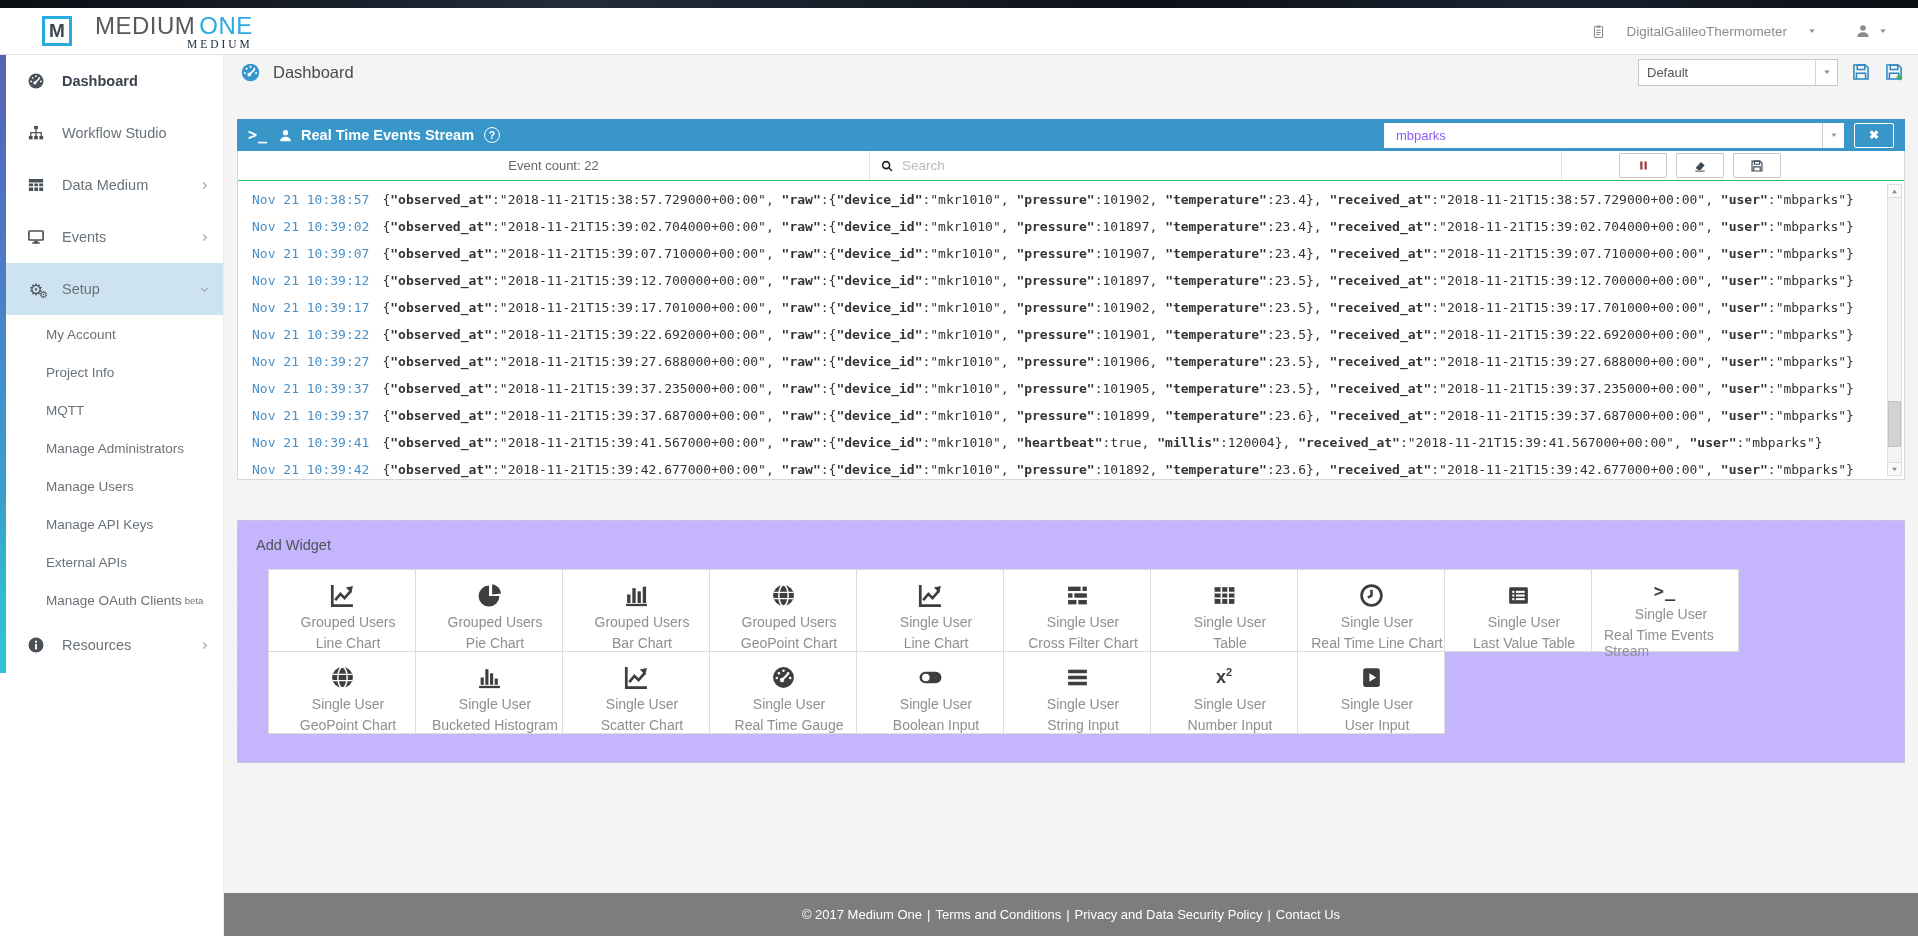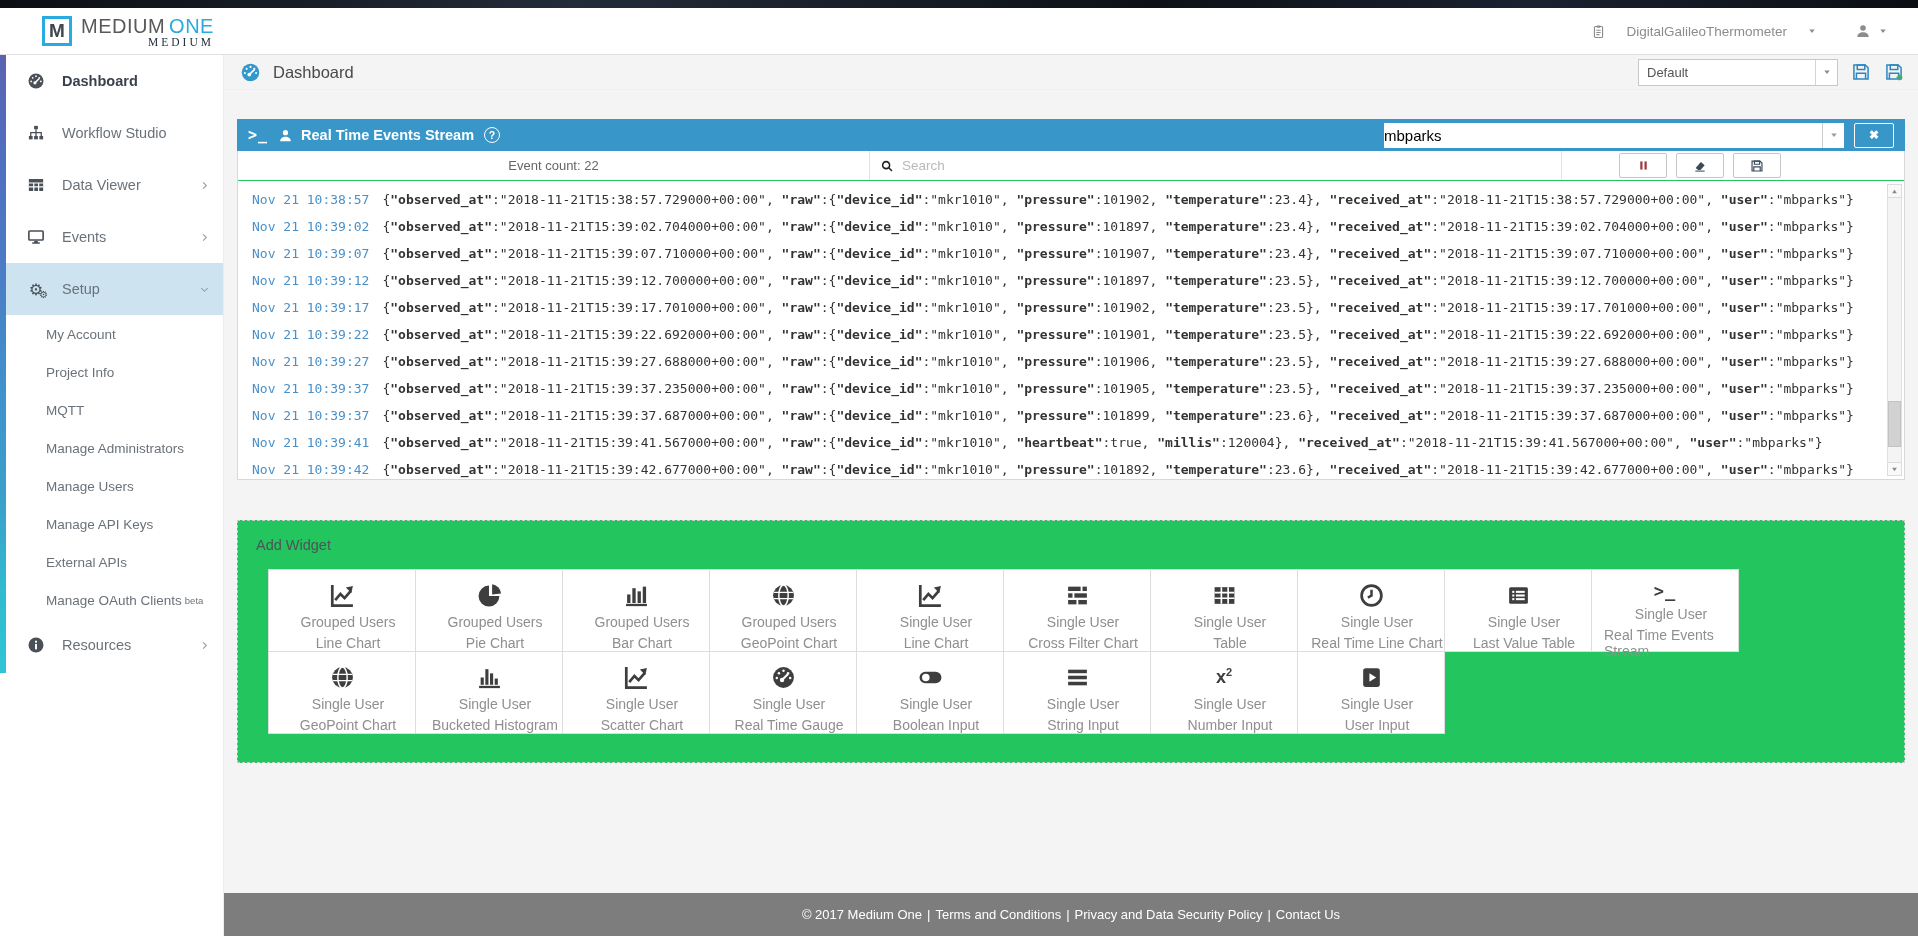--- a/index.html
+++ b/index.html
@@ -6,21 +6,21 @@
   html,body { width:1918px; height:936px; overflow:hidden; font-family:"Liberation Sans",sans-serif; background:#fff; }
   svg { width:1em; height:1em; display:block; }
   .i { display:inline-flex; align-items:center; justify-content:center; }
 
   
   .topbar { height:8px; background:linear-gradient(90deg,#0b0e13,#232c3a 30%,#0d1117 60%,#1a2230 80%,#0b0e13); }
   .appheader { height:47px; background:#fff; border-bottom:1px solid #e0e0e0; display:flex; align-items:center; }
   .brand { display:flex; align-items:center; margin-left:42px; cursor:pointer; }
   .logo-m { width:30px; height:30px; border:3px solid #29abe2; color:#3f4650; font-weight:bold; font-size:19px; display:flex; align-items:center; justify-content:center; }
   .logo-text { margin-left:9px; }
-  .logo-line1 { font-size:20px; letter-spacing:.5px; color:#58595b; }
+  .logo-line1 { font-size:24px; letter-spacing:.5px; color:#58595b;margin-left:14px; }
   .logo-line1 .one { color:#29abe2; margin-left:4px; }
   .sandbox { font-family:"Liberation Serif",serif; font-size:11.5px; letter-spacing:3px; color:#1c2b39; text-align:right; margin-top:-2px; }
   .project-switch { margin-left:auto; display:flex; align-items:center; gap:20px; color:#8c8c8c; font-size:13.5px; cursor:pointer; }
   .user-menu { margin:0 30px 0 38px; display:flex; align-items:center; gap:7px; color:#8c8c8c; cursor:pointer; }
   .caret { font-size:10px; color:#8c8c8c; }
 
   
   .shell { display:flex; height:881px; }
   .sidebar { width:224px; background:#fff; border-right:1px solid #ececec; position:relative; flex-shrink:0; }
   .accent { position:absolute; left:0; top:0; width:6px; height:618px; z-index:3;
@@ -47,21 +47,21 @@
 
   
   .stream { margin:29px 13px 0; }
   .stream-header { height:32px; background:#3897c8; display:flex; align-items:center; padding:0 11px; color:#fff; }
   .term-ico { font-family:"DejaVu Sans Mono",monospace; font-weight:bold; font-size:15px; letter-spacing:1px; }
   .sh-person { font-size:15px; margin-left:10px; color:#fff; }
   .stream-title { font-weight:bold; font-size:14.5px; margin-left:8px; }
   .q-ico { width:16px; height:16px; border:1.5px solid #fff; border-radius:50%; font-size:10.5px; font-weight:bold; display:flex; align-items:center; justify-content:center; margin-left:10px; cursor:pointer; }
   .filter-wrap { margin-left:auto; display:flex; align-items:center; }
   .filter-input { width:460px; height:25px; background:#fff; display:flex; align-items:stretch; cursor:pointer; }
-  .filter-input input { flex:1; border:none; outline:none; padding:0 0; font-size:15px; color:#000000; font-family:"Liberation Sans",sans-serif; }
+  .filter-input input { flex:1; border:none; outline:none; padding:0 12px; font-size:13px; color:#8b5cf6; font-family:"Liberation Sans",sans-serif; }
   .sel-caret2 { width:22px; border-left:1px solid #ccc; display:flex; align-items:center; justify-content:center; color:#999; font-size:10px; }
   .x-btn { width:40px; height:25px; margin-left:10px; background:#3897c8; border:1.5px solid #fff; border-radius:2px; color:#fff; font-size:12px; font-weight:bold; display:flex; align-items:center; justify-content:center; cursor:pointer; }
 
   .stream-body { background:#fff; border:1px solid #d8d8d8; border-top:none; }
   .stream-toolbar { height:30px; display:flex; align-items:stretch; border-bottom:1px solid #22c55e; }
   .tb-left { width:632px; border-right:1px solid #e2e2e2; display:flex; align-items:center; justify-content:center; color:#666; font-size:13px; }
   .tb-search { flex:1; border-right:1px solid #e2e2e2; display:flex; align-items:center; padding:0 10px; gap:8px; }
   .tb-search .mag { color:#222; font-size:14px; }
   .tb-search input { flex:1; border:none; outline:none; font-size:13.5px; color:#555; font-family:"Liberation Sans",sans-serif; }
   .tb-search input::placeholder { color:#b9b9b9; }
@@ -76,21 +76,21 @@
   .log-row { height:27px; line-height:27px; white-space:nowrap; overflow:hidden; padding-left:14px; font-family:"DejaVu Sans Mono","Liberation Mono",monospace; font-size:13px; color:#333; }
   .log-time { color:#4a90c8; margin-right:13px; }
   .log-json b { font-weight:bold; }
 
   .vscroll { position:absolute; top:3px; right:2px; width:15px; height:292px; background:#f4f4f4; border:1px solid #e0e0e0; }
   .sb-btn { height:14px; display:flex; align-items:center; justify-content:center; font-size:7px; color:#888; background:#f9f9f9; border:1px solid #dcdcdc; margin:-1px; cursor:pointer; }
   .sb-down { position:absolute; bottom:0; left:0; right:0; }
   .sb-thumb { position:absolute; top:216px; left:0; width:100%; height:46px; background:#d2d2d2; border:1px solid #c2c2c2; cursor:grab; }
 
   
-  .addwidget { margin:40px 13px 0; background:#22c55e; border:1px dashed #cbcbcb; padding:14px 16px 28px; }
+  .addwidget { margin:40px 13px 0; background:#c4b5fd; border:1px dashed #cbcbcb; padding:14px 16px 28px; }
   .aw-title { font-size:14.5px; color:#4f5458; margin:2px 0 16px 2px; }
   #aw-grid { margin-left:14px; }
   .aw-row { display:flex; }
   .aw-row + .aw-row { margin-top:-1px; }
   .aw-cell { width:148px; height:83px; border:1px solid #ddd; margin-left:-1px; background:#fff; display:flex; flex-direction:column; align-items:center; cursor:pointer; }
   .aw-cell:first-child { margin-left:0; }
   .aw-ico { height:30px; margin-top:11px; display:flex; align-items:center; color:#3e3e3e; font-size:25px; }
   .aw-l1, .aw-l2 { font-size:14px; color:#8f8f8f;margin-left:12px; }
   .aw-l1 { margin-top:5px; } .aw-l2 { margin-top:5px; }
   .term-glyph { font-family:"DejaVu Sans Mono",monospace; font-weight:bold; font-size:17px; letter-spacing:1px; }
@@ -182,21 +182,21 @@
         </div>
         <div class="nav-item">
           <span class="nico i">
             <svg viewBox="0 0 24 24">
               <rect x="2.5" y="4" width="19" height="16" fill="currentColor"></rect>
               <g stroke="#fff" stroke-width="1.6">
                 <path d="M2.5 9.3h19M2.5 14.6h19M9 9.3V20M15.5 9.3V20"></path>
               </g>
             </svg>
           </span>
-          <span class="lbl">Data Viewer</span>
+          <span class="lbl">Data Medium</span>
           <span class="chev i">
             <svg viewBox="0 0 24 24" fill="none" stroke="currentColor" stroke-width="2.4">
               <path d="M9 5l7 7-7 7"></path>
             </svg>
           </span>
         </div>
         <div class="nav-item">
           <span class="nico i">
             <svg viewBox="0 0 24 24">
               <rect x="2.5" y="4" width="19" height="12" rx="1" fill="none" stroke="currentColor" stroke-width="2.2"></rect>

